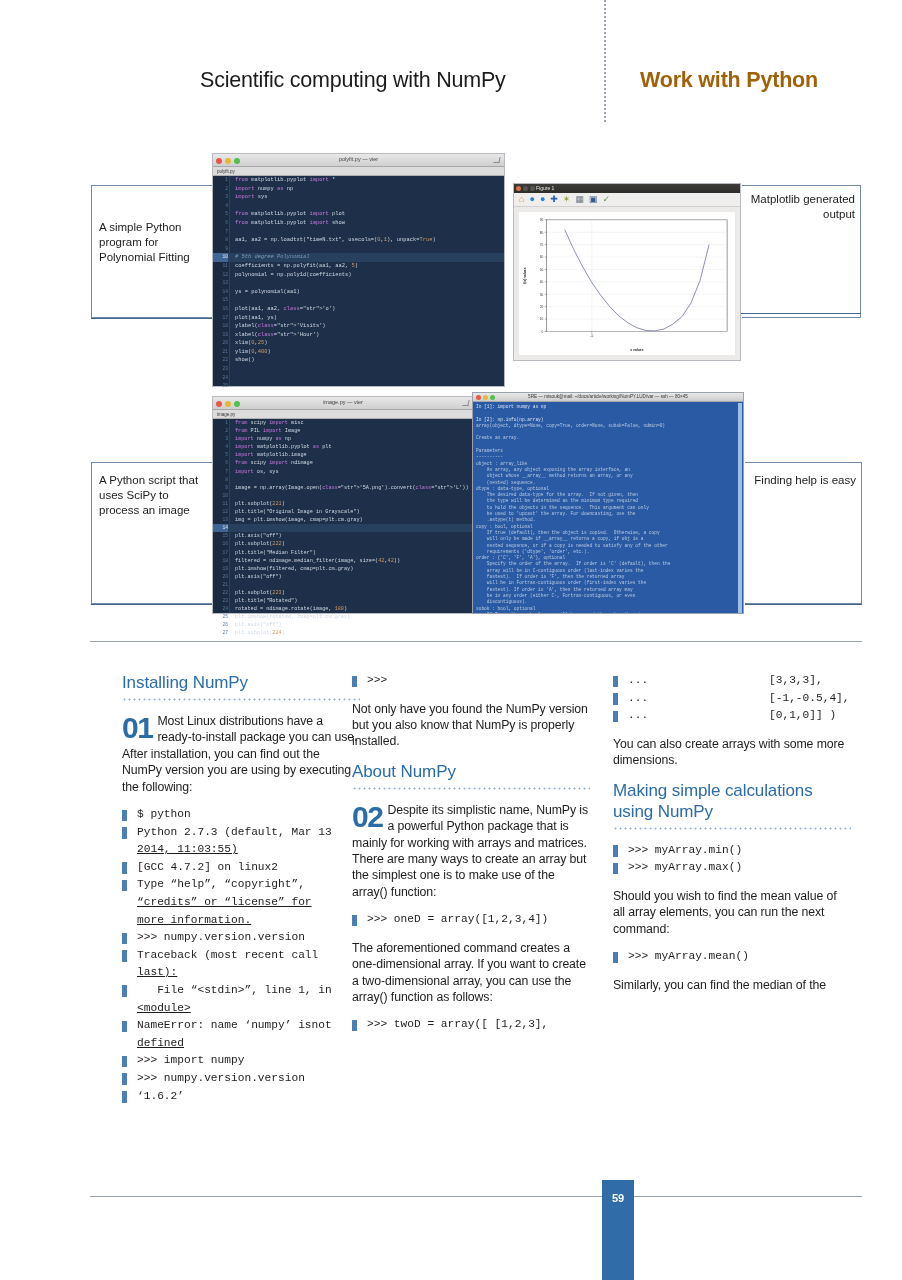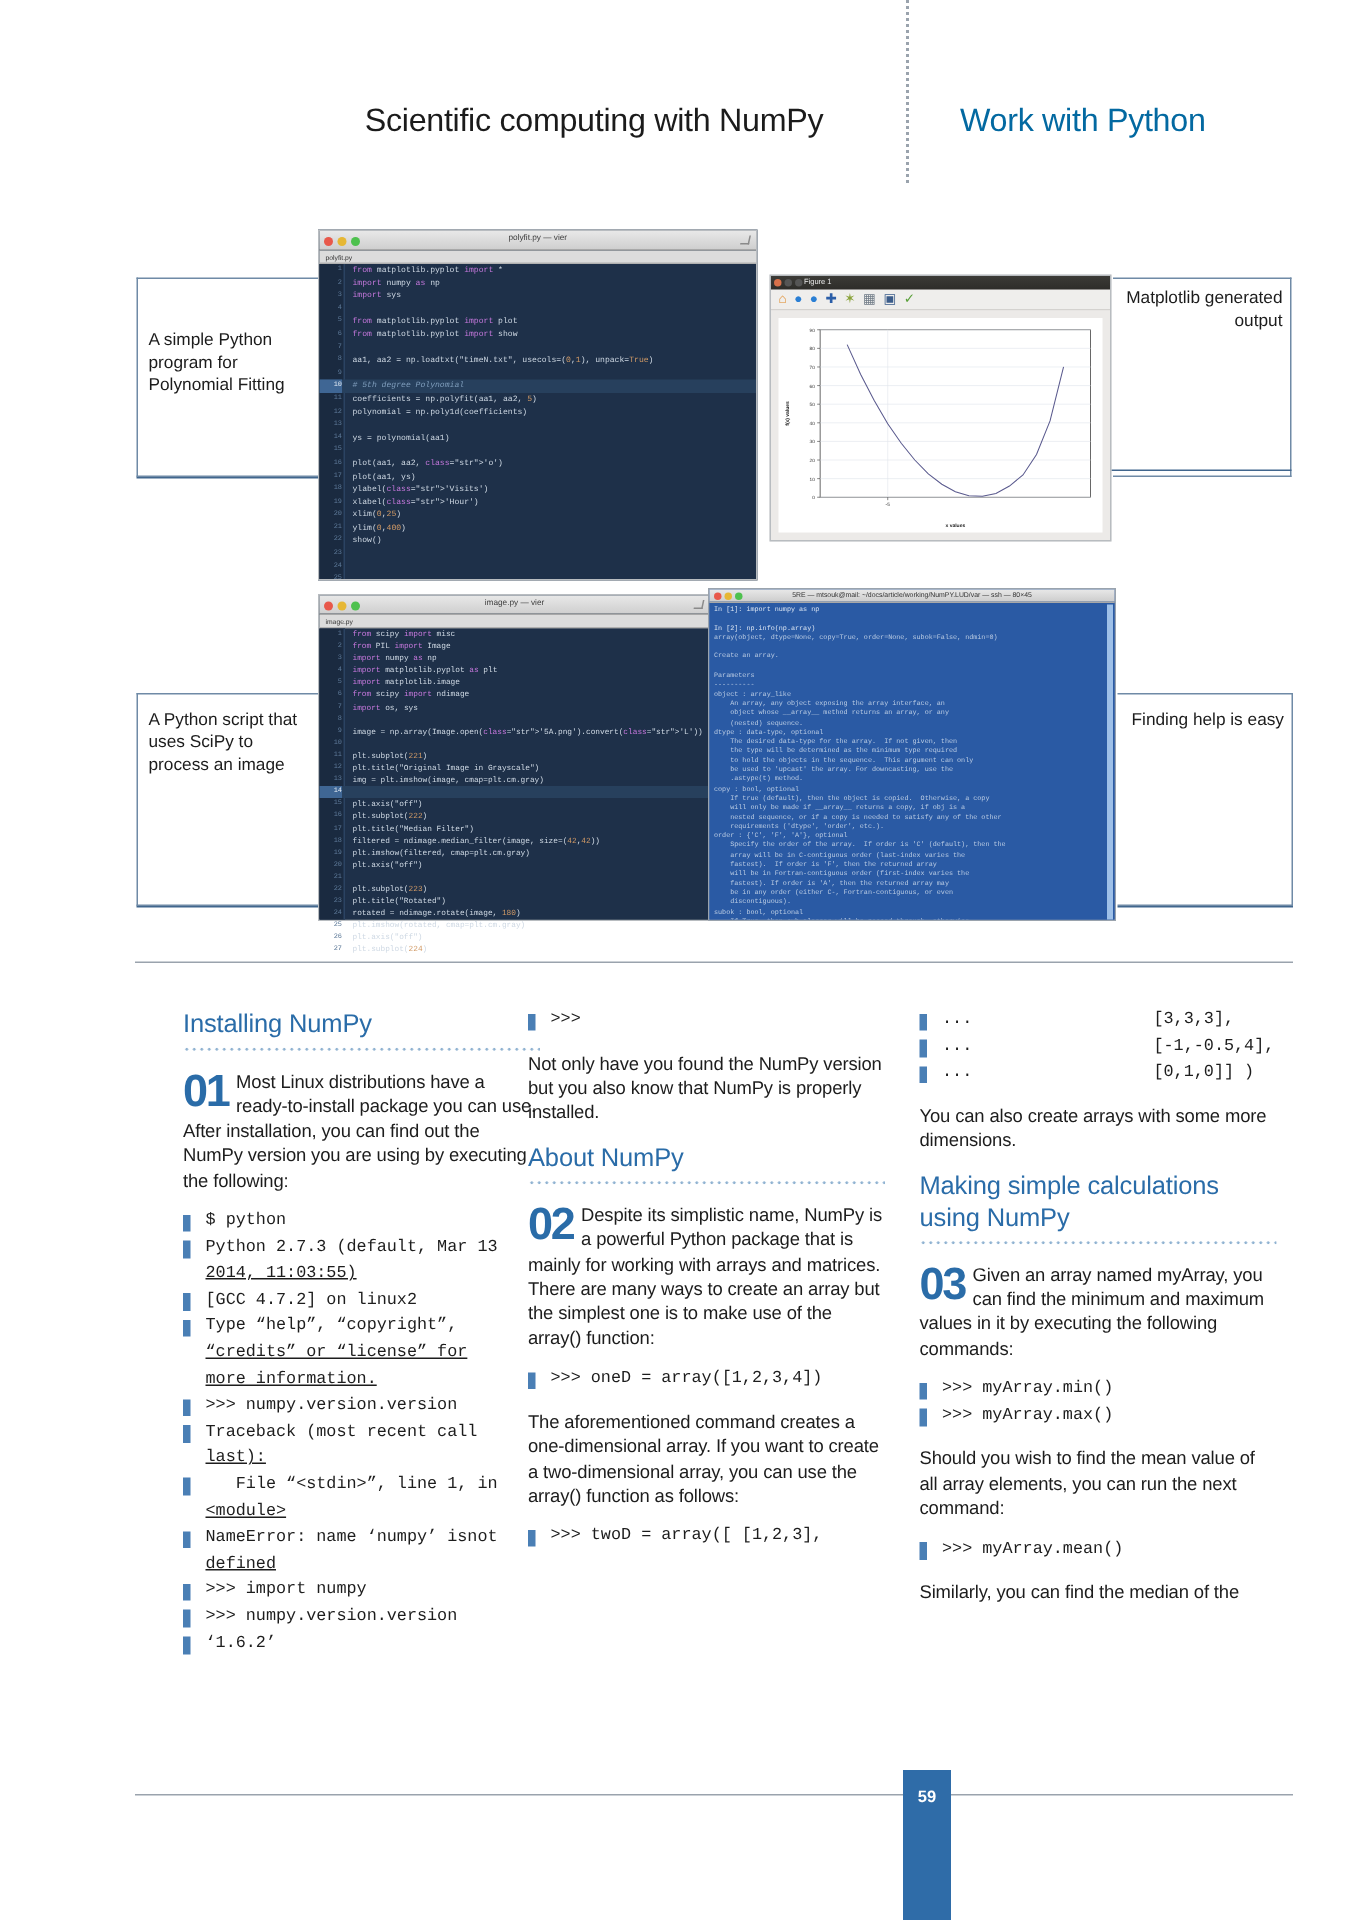--- a/index.html
+++ b/index.html
@@ -12,26 +12,26 @@
   .page { position: relative; width: 902px; height: 1280px; background:#fff; }
 
   
   .header { position:absolute; left:0; top:0; width:902px; height:150px; }
   .header-divider {
     position:absolute; left:604px; top:0; width:0; height:122px;
     border-left: 2px dotted #9aa3ad;
   }
   .header-title {
     position:absolute; left:200px; top:68px; width:392px;
-    text-align:center; font-size:21.5px; color:#1b1b1b; letter-spacing:-0.2px;
+    text-align:left; font-size:21.5px; color:#1b1b1b; letter-spacing:-0.2px;
     font-family:"Liberation Sans", sans-serif;
   }
   .header-section {
     position:absolute; left:640px; top:68px;
-    font-size:21.5px; font-weight:normal; color:#0369a1; letter-spacing:-0.2px;
+    font-size:21.5px; font-weight:bold; color:#a16207; letter-spacing:-0.2px;
   }
 
   .caption {
     position:absolute; font-size:11.5px; line-height:15px; color:#1c1c1c;
   }
   .cap-box {
     position:absolute; border:1px solid #6f8aa6;
   }
   .cap-line { position:absolute; background:#41668d; height:1px; }
 
@@ -428,24 +428,20 @@
 
   <div class="col col3">
     <div class="code-block" id="c3-code-top">
         <div class="code-line bar">...                  [3,3,3],</div>
         <div class="code-line bar">...                  [-1,-0.5,4],</div>
         <div class="code-line bar">...                  [0,1,0]] )</div>
       </div>
     <p class="body">You can also create arrays with some more dimensions.</p>
     <h2 class="sect">Making simple calculations using NumPy</h2>
     <div class="dots-rule"></div>
-    <p class="body numpara">
-      <span class="bignum">03</span>
-      <span>Given an array named myArray, you can find the minimum and maximum values in it by executing the following commands:</span>
-    </p>
     <div class="code-block" id="c3-code-mid">
         <div class="code-line bar">&gt;&gt;&gt; myArray.min()</div>
         <div class="code-line bar">&gt;&gt;&gt; myArray.max()</div>
       </div>
     <p class="body">Should you wish to find the mean value of all array elements, you can run the next command:</p>
     <div class="code-block" id="c3-code-bot">
         <div class="code-line bar">&gt;&gt;&gt; myArray.mean()</div>
       </div>
     <p class="body">Similarly, you can find the median of the</p>
   </div>

